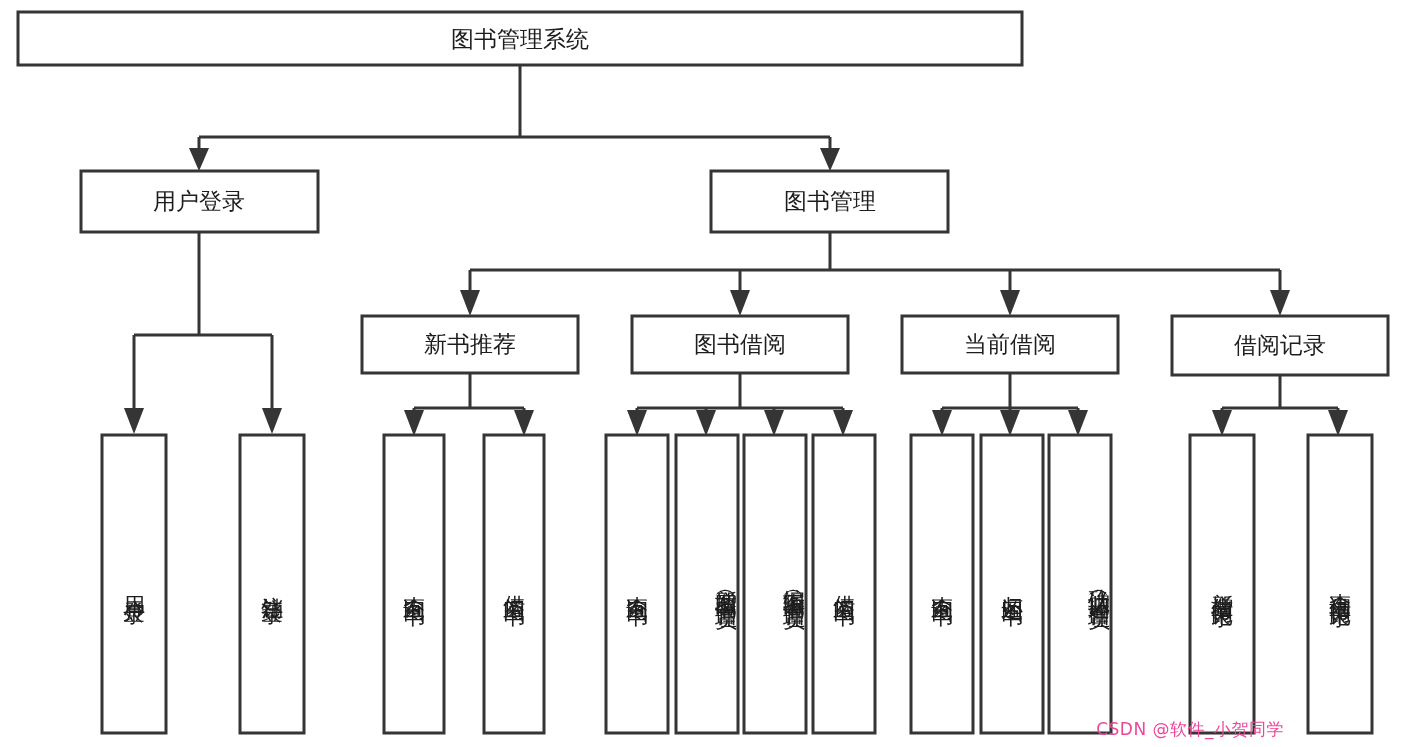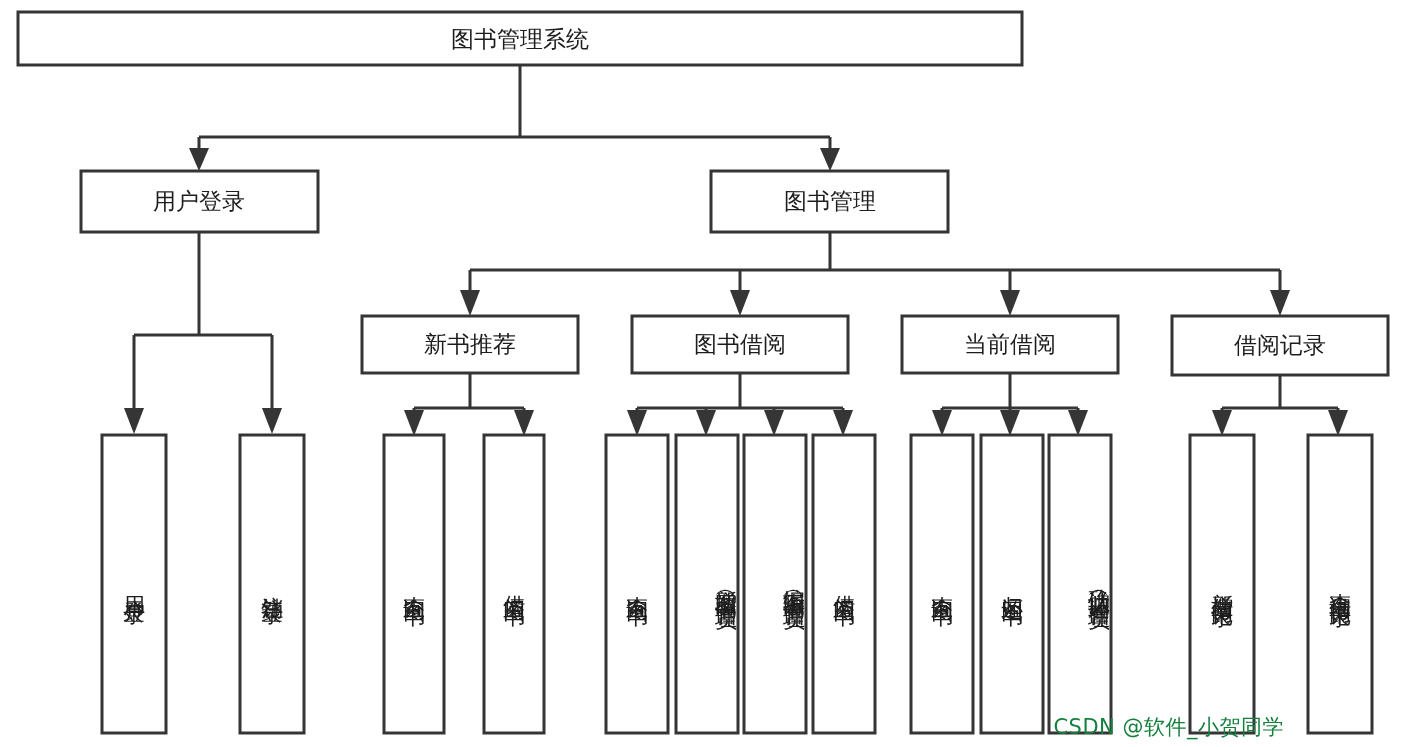--- a/index.html
+++ b/index.html
@@ -63,22 +63,22 @@
     text-align: center;
     white-space: normal;
     box-sizing: border-box;
     pointer-events: none;
   }
   .watermark {
     position: absolute;
     right: 10px;
     bottom: 6px;
     font-family: "DejaVu Sans", "Liberation Sans", sans-serif;
-    font-size: 21px;
-    color: #15803d;
+    font-size: 17px;
+    color: #ec4899;
     letter-spacing: 0.5px;
     white-space: nowrap;
   }
 </style>
 </head>
 <body>
 
 <div id="chart-root">
 
   <svg class="flow" viewBox="0 0 1405 747">

